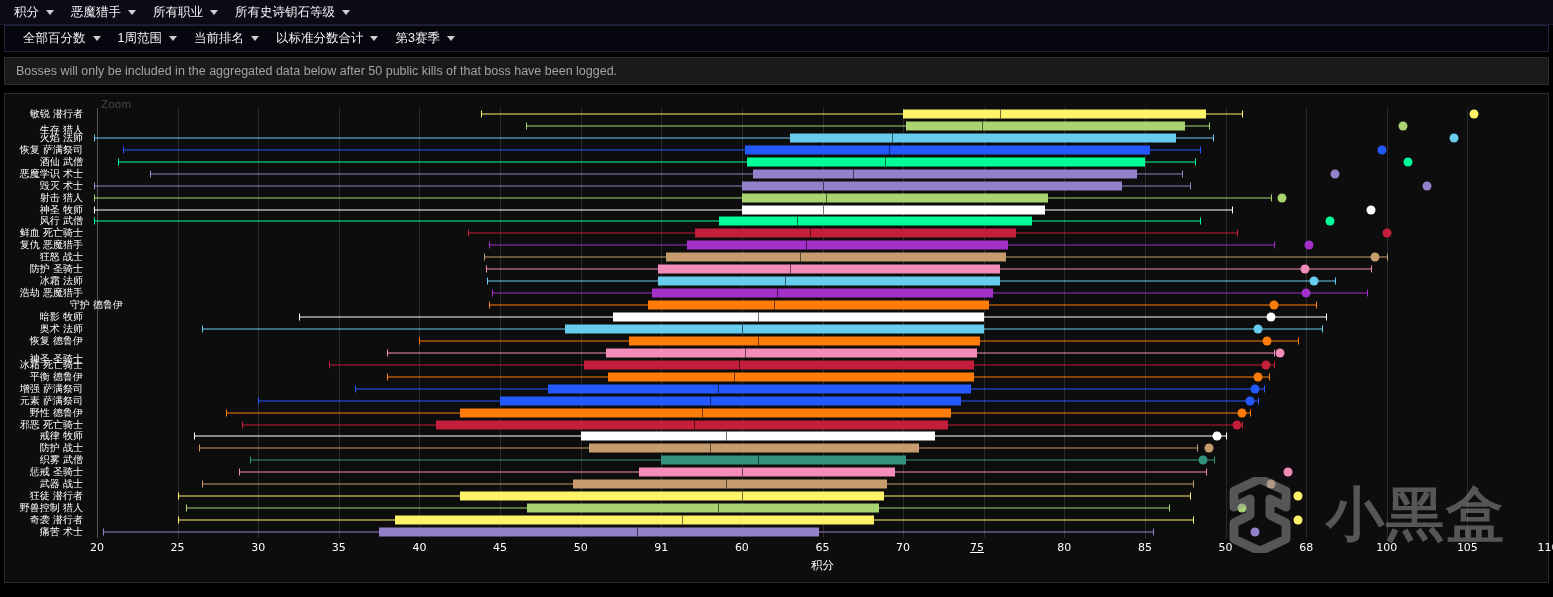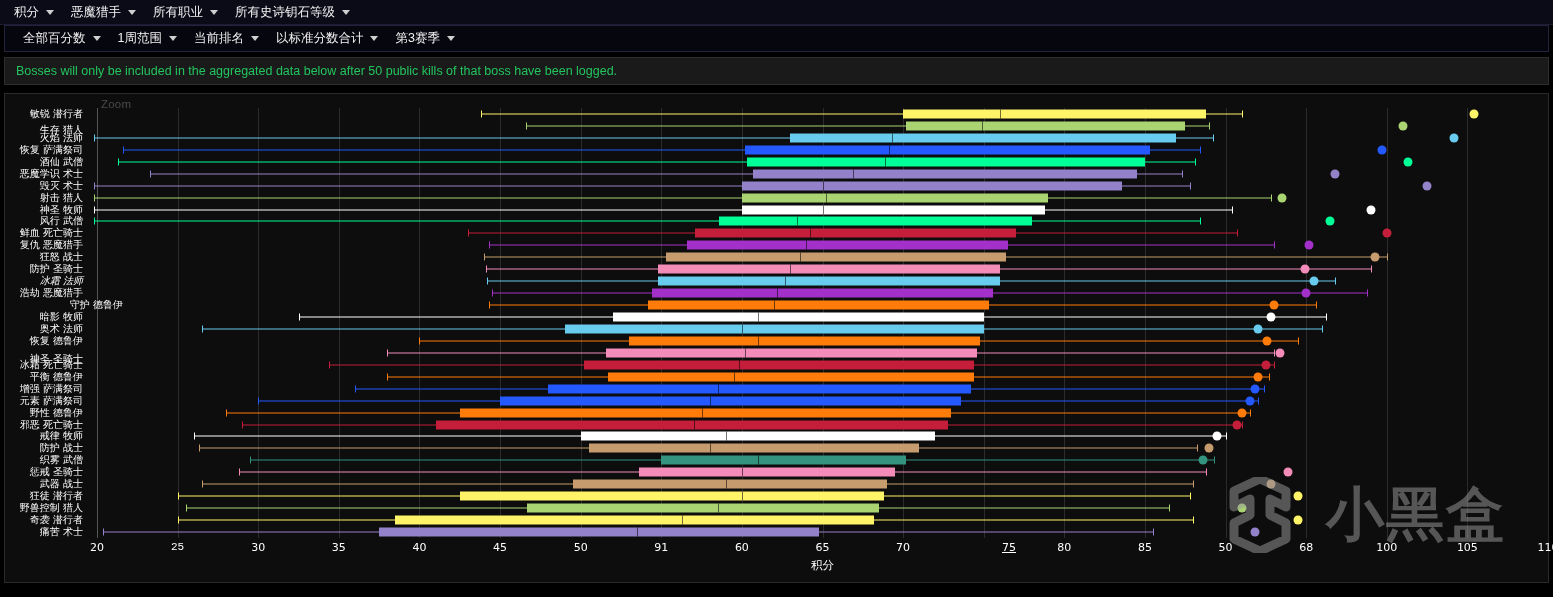--- a/index.html
+++ b/index.html
@@ -43,21 +43,21 @@
     border-top: 5px solid #cfcfcf;
     display: inline-block;
     margin-left: 2px;
   }
 
   
   .alert-wrap { padding: 5px 4px 4px 4px; }
   .alert {
     background: #1a1a1a;
     border: 1px solid #2e2e2e;
-    color: #22c55e;
+    color: #a3a3a3;
     font-size: 12.5px;
     padding: 7px 11px;
     height: 28px;
     display: flex;
     align-items: center;
   }
 
   
   .chart-panel {
     margin: 4px 4px 0 4px;
@@ -218,41 +218,41 @@
 
 <div class="alert-wrap">
   <div class="alert">Bosses will only be included in the aggregated data below after 50 public kills of that boss have been logged.</div>
 </div>
 
 <div class="chart-panel">
   <div class="zoom-label">Zoom</div>
   <div class="plot" id="plot">
       <div class="xtick" style="left: 92px;">20</div>
       <div class="grid-v" style="left: 172.611px;"></div>
-      <div class="xtick" style="left: 172.611px; font-family: Liberation Mono, monospace;">25</div>
+      <div class="xtick" style="left: 172.611px;">25</div>
       <div class="grid-v" style="left: 253.222px;"></div>
       <div class="xtick" style="left: 253.222px;">30</div>
       <div class="grid-v" style="left: 333.833px;"></div>
       <div class="xtick" style="left: 333.833px;">35</div>
       <div class="grid-v" style="left: 414.444px;"></div>
       <div class="xtick" style="left: 414.444px;">40</div>
       <div class="grid-v" style="left: 495.056px;"></div>
       <div class="xtick" style="left: 495.056px;">45</div>
       <div class="grid-v" style="left: 575.667px;"></div>
       <div class="xtick" style="left: 575.667px;">50</div>
       <div class="grid-v" style="left: 656.278px;"></div>
       <div class="xtick" style="left: 656.278px;">91</div>
       <div class="grid-v" style="left: 736.889px;"></div>
       <div class="xtick" style="left: 736.889px;">60</div>
       <div class="grid-v" style="left: 817.5px;"></div>
       <div class="xtick" style="left: 817.5px;">65</div>
       <div class="grid-v" style="left: 898.111px;"></div>
       <div class="xtick" style="left: 898.111px;">70</div>
       <div class="grid-v" style="left: 978.722px;"></div>
-      <div class="xtick" style="left: 1004px; text-decoration: underline;">75</div>
+      <div class="xtick" style="left: 972px; text-decoration: underline;">75</div>
       <div class="grid-v" style="left: 1059.33px;"></div>
       <div class="xtick" style="left: 1059.33px;">80</div>
       <div class="grid-v" style="left: 1139.94px;"></div>
       <div class="xtick" style="left: 1139.94px;">85</div>
       <div class="grid-v" style="left: 1220.56px;"></div>
       <div class="xtick" style="left: 1220.56px;">50</div>
       <div class="grid-v" style="left: 1301.17px;"></div>
       <div class="xtick" style="left: 1301.17px;">68</div>
       <div class="grid-v" style="left: 1381.78px;"></div>
       <div class="xtick" style="left: 1381.78px;">100</div>
@@ -381,21 +381,21 @@
       </div>
       <div class="ylabel" style="top: 170.25px; right: 1465px; position: absolute;">防护 圣骑士</div>
       <div class="row" style="top: 169.278px; height: 11.9444px;">
         <div class="whisker" style="left: 480.546px; width: 885.11px; background: rgb(244, 140, 186);"></div>
         <div class="cap" style="left: 480.546px; background: rgb(244, 140, 186);"></div>
         <div class="cap" style="left: 1365.66px; background: rgb(244, 140, 186);"></div>
         <div class="box" style="left: 653.053px; width: 341.791px; background: rgb(244, 140, 186);"></div>
         <div class="median" style="left: 785.256px;"></div>
         <div class="outlier" style="left: 1299.55px; background: rgb(244, 140, 186);"></div>
       </div>
-      <div class="ylabel" style="top: 182.194px; right: 1465px; position: absolute; font-style: italic;">冰霜 法师</div>
+      <div class="ylabel" style="top: 182.194px; right: 1465px; position: absolute;">冰霜 法师</div>
       <div class="row" style="top: 181.222px; height: 11.9444px;">
         <div class="whisker" style="left: 482.158px; width: 848.029px; background: rgb(104, 204, 239);"></div>
         <div class="cap" style="left: 482.158px; background: rgb(104, 204, 239);"></div>
         <div class="cap" style="left: 1330.19px; background: rgb(104, 204, 239);"></div>
         <div class="box" style="left: 653.053px; width: 341.791px; background: rgb(104, 204, 239);"></div>
         <div class="median" style="left: 780.419px;"></div>
         <div class="outlier" style="left: 1309.23px; background: rgb(104, 204, 239);"></div>
       </div>
       <div class="ylabel" style="top: 194.139px; right: 1465px; position: absolute;">浩劫 恶魔猎手</div>
       <div class="row" style="top: 193.167px; height: 11.9444px;">

